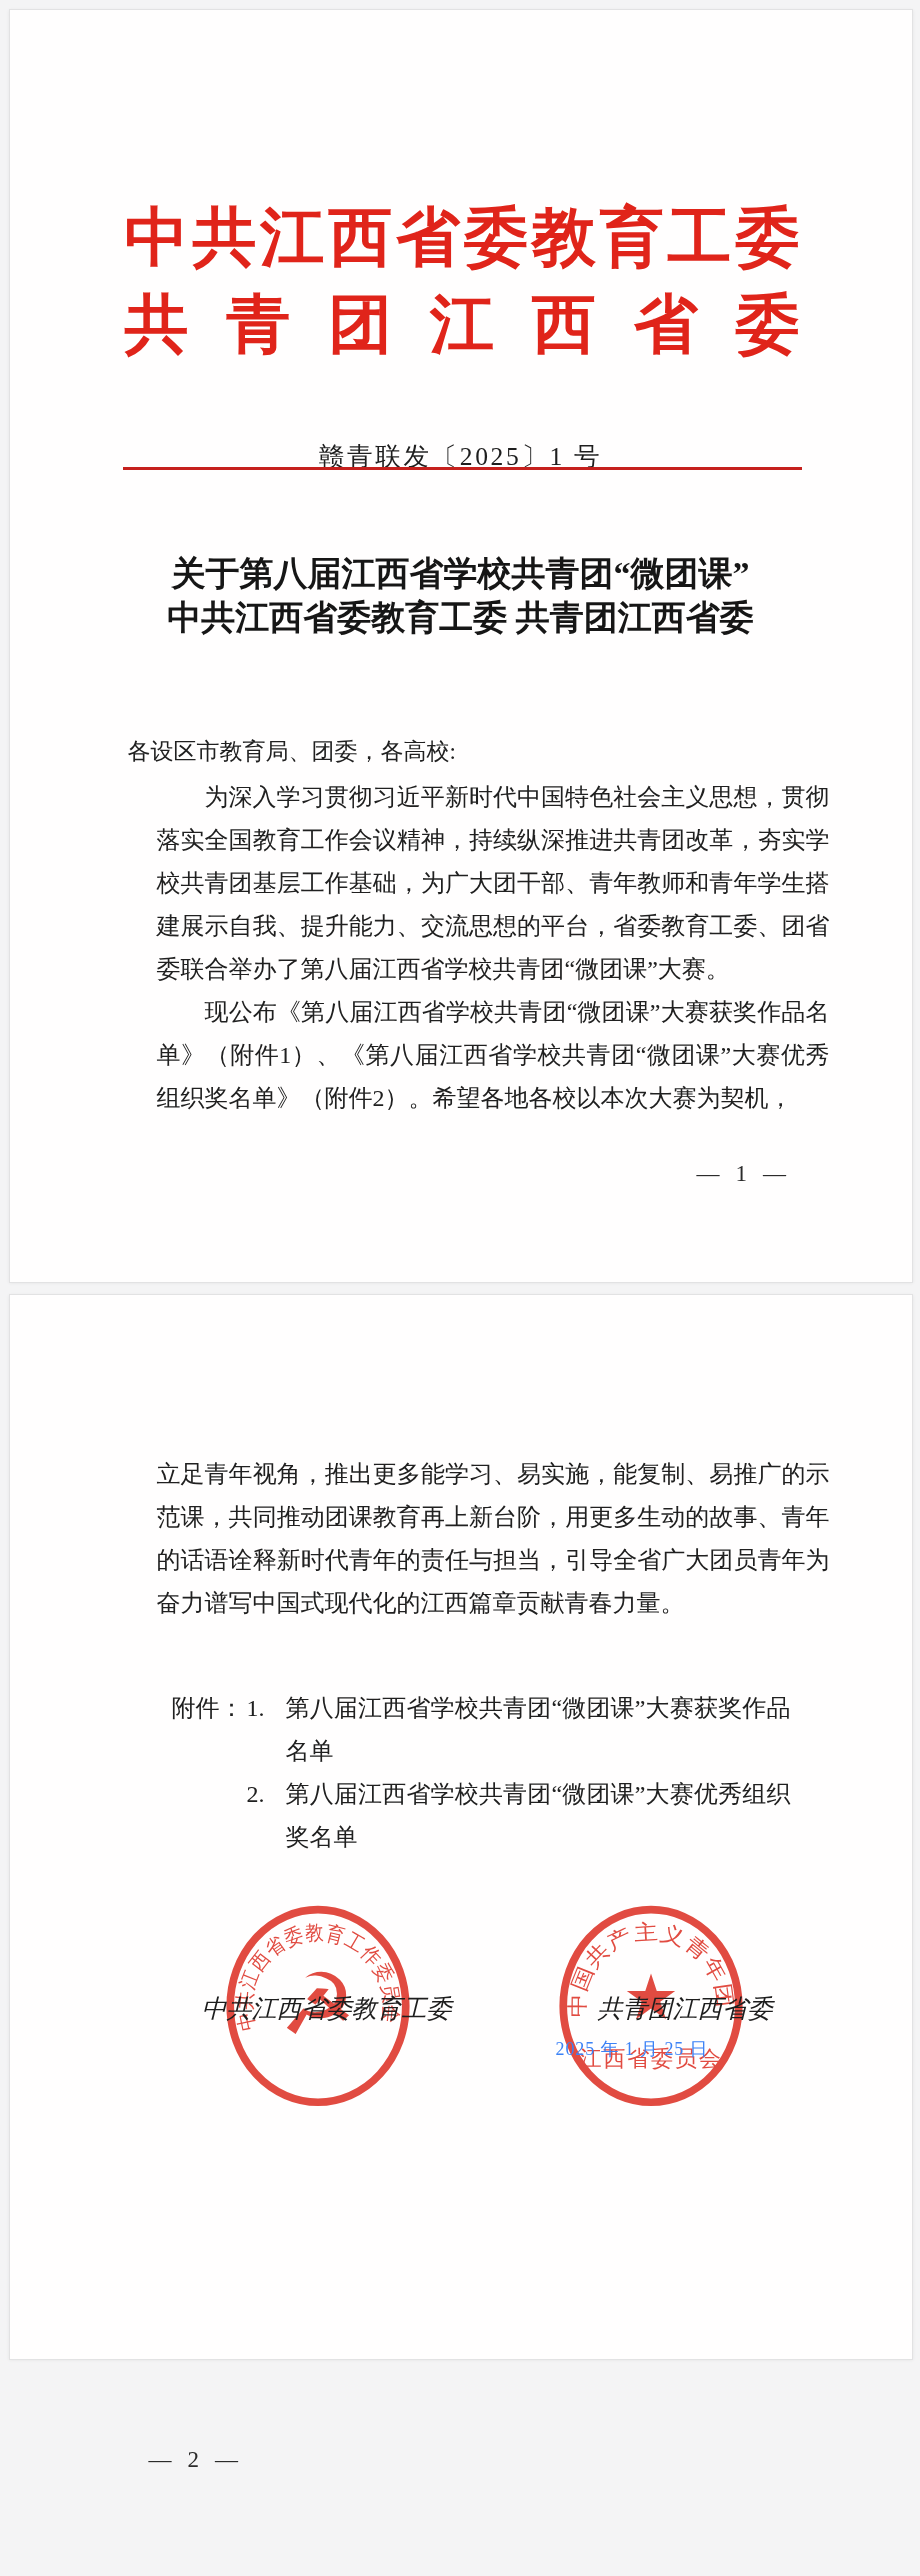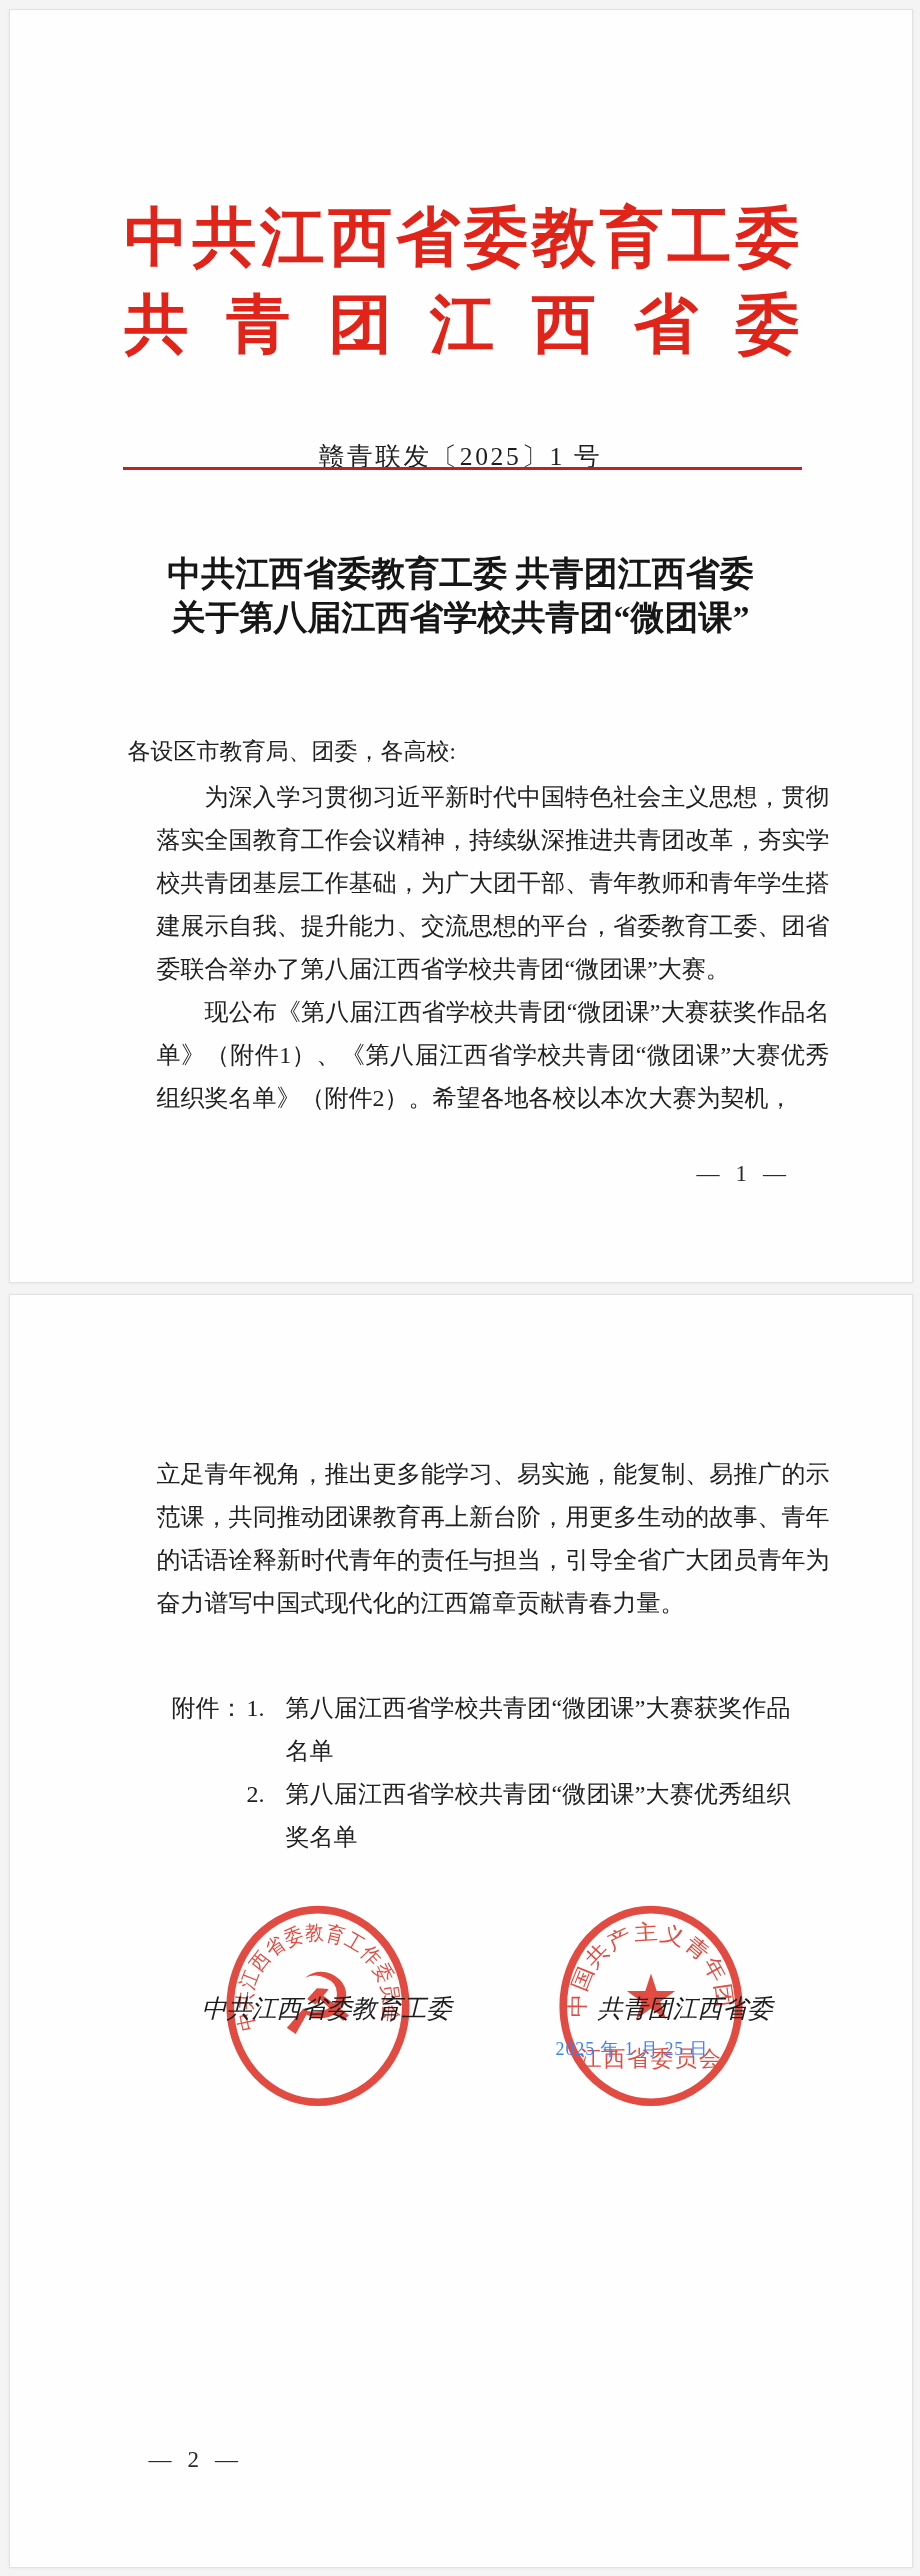--- a/index.html
+++ b/index.html
@@ -3,21 +3,21 @@
 <meta charset="utf-8">
 <style>
   * { margin:0; padding:0; box-sizing:border-box; }
   html,body { width:921px; }
   body { font-family:"Liberation Serif","DejaVu Serif",serif; }
   #canvas { position:relative; width:921px; height:2576px; background:#f4f4f5; overflow:hidden; }
 
   .page { position:absolute; left:8.5px; width:904px; background:#fffefe;
           border:0.9px solid #e2e2e3; box-shadow:0 0.9px 3.4px rgba(0,0,0,.07); }
   #page1 { top:8.5px;  height:1274px; }
-  #page2 { top:1294px; height:1274px; }
+  #page2 { top:1294px; height:1066px; }
 
   .abs { position:absolute; }
 
   
   .org-line { left:115px; width:675px; display:flex; justify-content:space-between;
               font-weight:bold; font-size:64px; line-height:1.1; }
   #org1 { top:193px; }
   #org2 { top:280px; }
 
   .doc-number { top:413px; left:0; width:100%; text-align:center;
@@ -87,22 +87,22 @@
         <span>西</span>
         <span>省</span>
         <span>委</span>
       </div>
 
     <div class="doc-number abs">赣青联发〔2025〕1 号</div>
 
     <div class="red-rule abs" style="background:#c5201d"></div>
 
     <div class="title-block abs">
+      <div>关于第八届江西省学校共青团“微团课”</div>
       <div>中共江西省委教育工委 共青团江西省委</div>
-      <div>关于第八届江西省学校共青团“微团课”</div>
     </div>
 
     <div class="salutation abs">各设区市教育局、团委，各高校:</div>
 
     <div class="body-text abs" id="body1">
       <p>为深入学习贯彻习近平新时代中国特色社会主义思想，贯彻落实全国教育工作会议精神，持续纵深推进共青团改革，夯实学校共青团基层工作基础，为广大团干部、青年教师和青年学生搭建展示自我、提升能力、交流思想的平台，省委教育工委、团省委联合举办了第八届江西省学校共青团“微团课”大赛。</p>
       <p>现公布《第八届江西省学校共青团“微团课”大赛获奖作品名单》（附件1）、《第八届江西省学校共青团“微团课”大赛优秀组织奖名单》（附件2）。希望各地各校以本次大赛为契机，</p>
     </div>
 
     <div class="pagenum abs" id="pagenum1">— 1 —</div>

